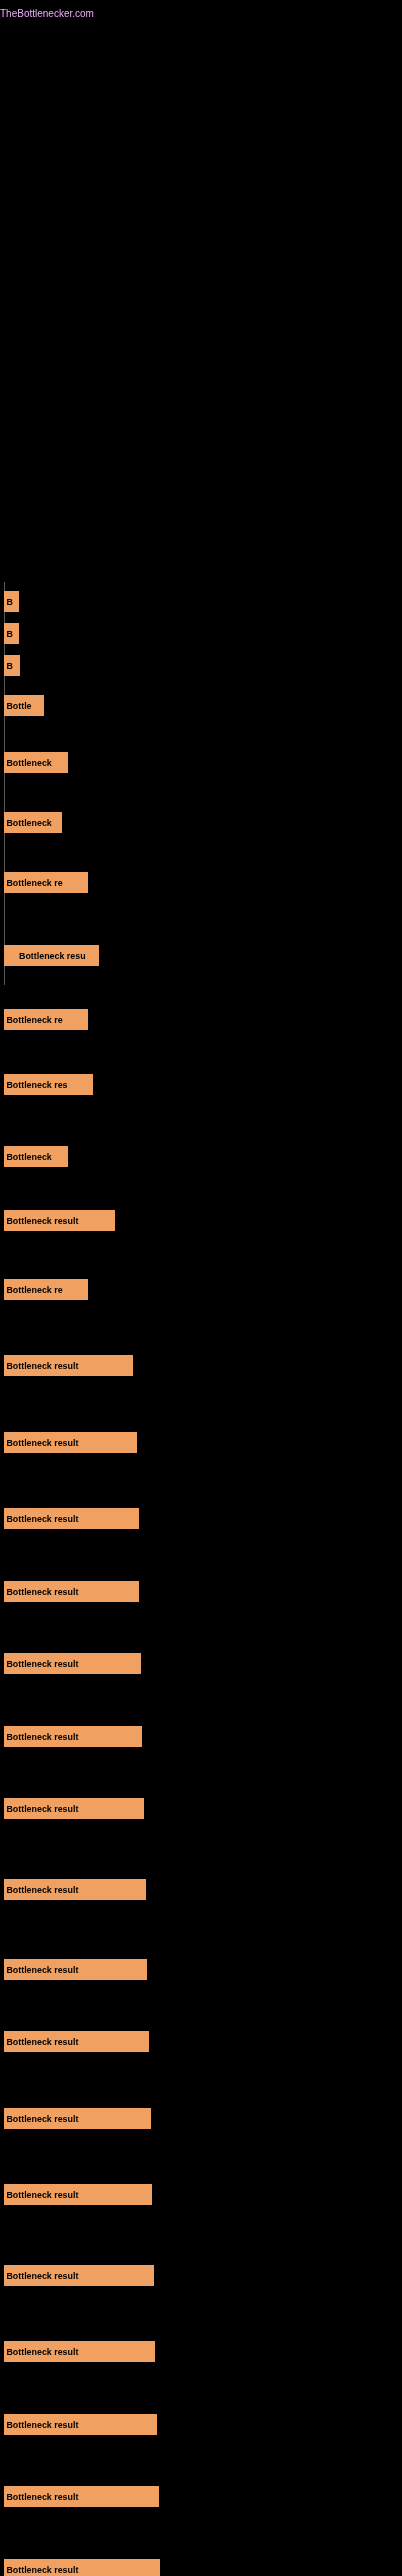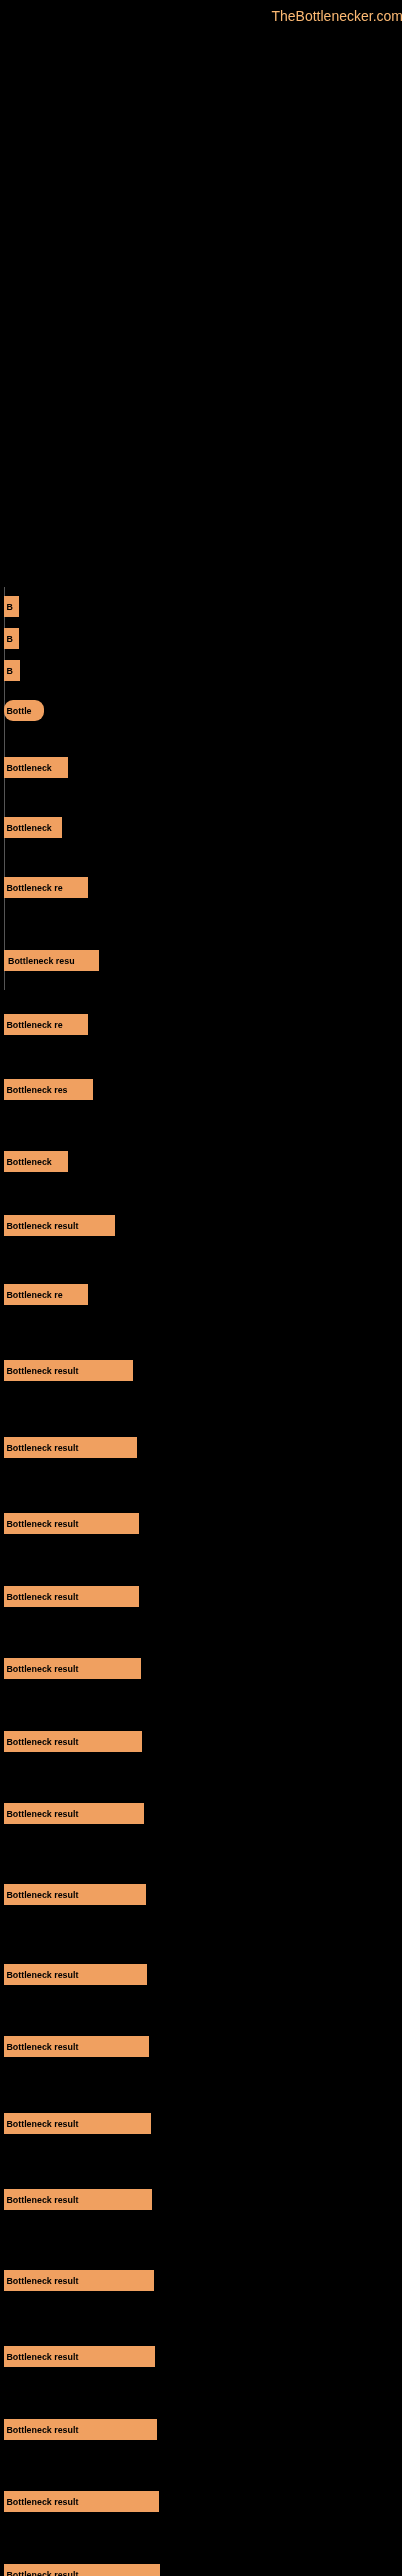--- a/index.html
+++ b/index.html
@@ -6,23 +6,23 @@
     body {
       background-color: #000;
       width: 403px;
       min-height: 2576px;
       font-family: Arial, sans-serif;
       position: relative;
       overflow-x: hidden;
     }
 
     .site-title {
-      color: #fdba74;
-      font-size: 14px;
-      text-align: right;
+      color: #f0abfc;
+      font-size: 10px;
+      text-align: left;
       padding-top: 8px;
       padding-bottom: 8px;
     }
   </style>
 </head>
 <body>
 
 <div>
   <div class="site-title">TheBottlenecker.com</div>
 </div>
@@ -32,33 +32,33 @@
   <div style="position:absolute; left:4px; top:555px; width:0.8px; height:403px; background:#555;"></div>
 <div style="position: absolute; left: 4px; top: 564px; width: 14.5px; height: 21px; background-color: rgb(240, 160, 96); display: flex; align-items: center; padding-left: 2.4px; overflow: hidden;">
       <span style="color: rgb(0, 0, 0); font-size: 8.9px; font-weight: bold; white-space: nowrap;">B</span>
     </div>
     <div style="position: absolute; left: 4px; top: 596px; width: 14.5px; height: 21px; background-color: rgb(240, 160, 96); display: flex; align-items: center; padding-left: 2.4px; overflow: hidden;">
       <span style="color: rgb(0, 0, 0); font-size: 8.9px; font-weight: bold; white-space: nowrap;">B</span>
     </div>
     <div style="position: absolute; left: 4px; top: 628px; width: 16px; height: 21px; background-color: rgb(240, 160, 96); display: flex; align-items: center; padding-left: 2.4px; overflow: hidden;">
       <span style="color: rgb(0, 0, 0); font-size: 8.9px; font-weight: bold; white-space: nowrap;">B</span>
     </div>
-    <div style="position: absolute; left: 4px; top: 668px; width: 40px; height: 21px; background-color: rgb(240, 160, 96); display: flex; align-items: center; padding-left: 2.4px; overflow: hidden; border-radius: 9px;">
+    <div style="position: absolute; left: 4px; top: 668px; width: 40px; height: 21px; background-color: rgb(240, 160, 96); display: flex; align-items: center; padding-left: 2.4px; overflow: hidden;">
       <span style="color: rgb(0, 0, 0); font-size: 8.9px; font-weight: bold; white-space: nowrap;">Bottle</span>
     </div>
     <div style="position: absolute; left: 4px; top: 725px; width: 64px; height: 21px; background-color: rgb(240, 160, 96); display: flex; align-items: center; padding-left: 2.4px; overflow: hidden;">
       <span style="color: rgb(0, 0, 0); font-size: 8.9px; font-weight: bold; white-space: nowrap;">Bottleneck</span>
     </div>
     <div style="position: absolute; left: 4px; top: 785px; width: 58px; height: 21px; background-color: rgb(240, 160, 96); display: flex; align-items: center; padding-left: 2.4px; overflow: hidden;">
       <span style="color: rgb(0, 0, 0); font-size: 8.9px; font-weight: bold; white-space: nowrap;">Bottleneck</span>
     </div>
     <div style="position: absolute; left: 4px; top: 845px; width: 84px; height: 21px; background-color: rgb(240, 160, 96); display: flex; align-items: center; padding-left: 2.4px; overflow: hidden;">
       <span style="color: rgb(0, 0, 0); font-size: 8.9px; font-weight: bold; white-space: nowrap;">Bottleneck re</span>
     </div>
-    <div style="position: absolute; left: 4px; top: 918px; width: 95px; height: 21px; background-color: rgb(240, 160, 96); display: flex; align-items: center; padding-left: 4px; overflow: hidden;">
+    <div style="position: absolute; left: 4px; top: 918px; width: 95px; height: 21px; background-color: rgb(240, 160, 96); display: flex; align-items: center; padding-left: 15px; overflow: hidden;">
       <span style="color: rgb(0, 0, 0); font-size: 8.9px; font-weight: bold; white-space: nowrap;">Bottleneck resu</span>
     </div>
     <div style="position: absolute; left: 4px; top: 982px; width: 84px; height: 21px; background-color: rgb(240, 160, 96); display: flex; align-items: center; padding-left: 2.4px; overflow: hidden;">
       <span style="color: rgb(0, 0, 0); font-size: 8.9px; font-weight: bold; white-space: nowrap;">Bottleneck re</span>
     </div>
     <div style="position: absolute; left: 4px; top: 1047px; width: 89px; height: 21px; background-color: rgb(240, 160, 96); display: flex; align-items: center; padding-left: 2.4px; overflow: hidden;">
       <span style="color: rgb(0, 0, 0); font-size: 8.9px; font-weight: bold; white-space: nowrap;">Bottleneck res</span>
     </div>
     <div style="position: absolute; left: 4px; top: 1119px; width: 64px; height: 21px; background-color: rgb(240, 160, 96); display: flex; align-items: center; padding-left: 2.4px; overflow: hidden;">
       <span style="color: rgb(0, 0, 0); font-size: 8.9px; font-weight: bold; white-space: nowrap;">Bottleneck</span>

